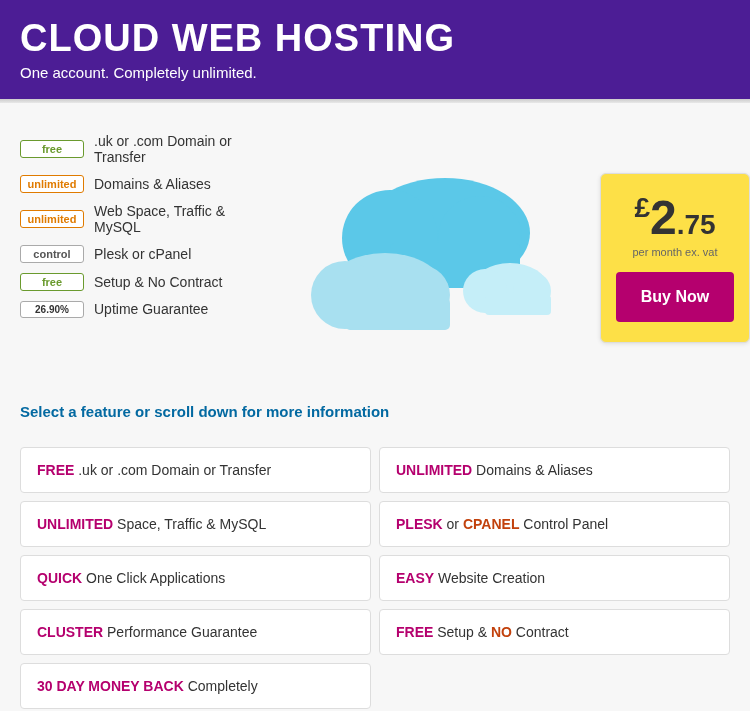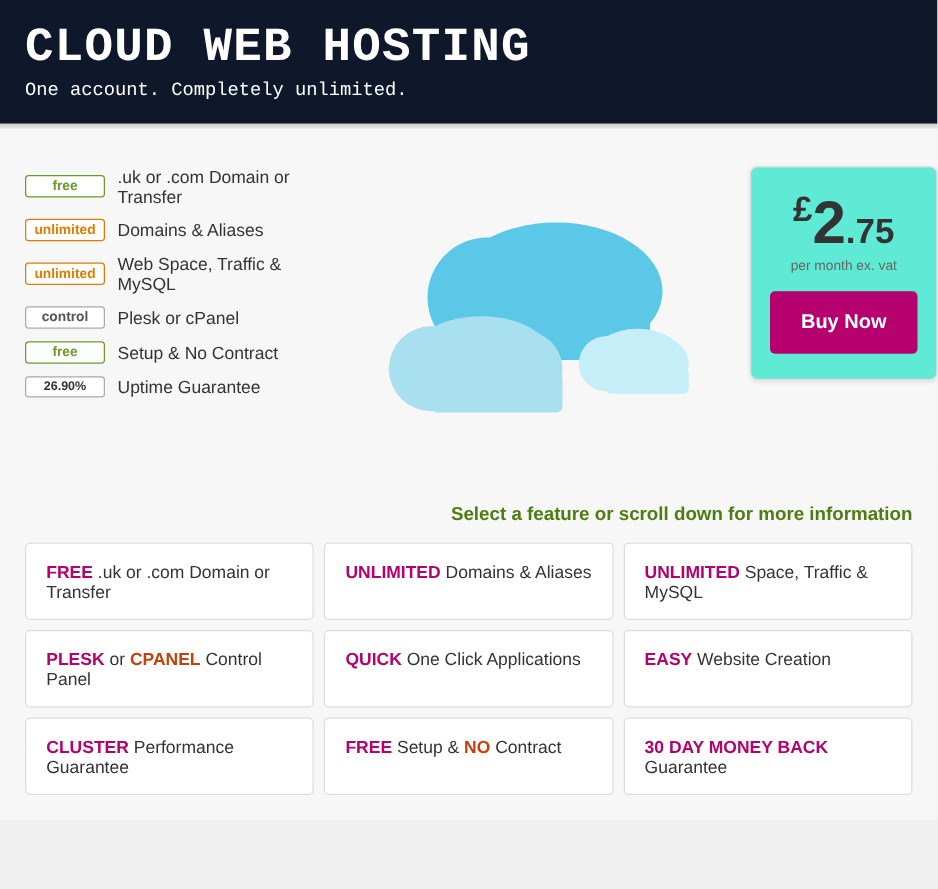--- a/index.html
+++ b/index.html
@@ -1,23 +1,22 @@
 <!DOCTYPE html>
 <html><head>
   <meta charset="utf-8">
   <style>
     * { box-sizing: border-box; margin: 0; padding: 0; }
     body { font-family: Arial, sans-serif; background: #f0f0f0; width: 750px; }
 
     
     .header {
-      background: #0f172a;
+      background: #4c1d95;
       padding: 18px 20px 18px 20px;
       color: white;
-      font-family: Liberation Mono, monospace;
     }
     .header h1 {
       font-size: 38px;
       font-weight: 900;
       letter-spacing: 1px;
       line-height: 1.1;
     }
     .header p {
       font-size: 15px;
       margin-top: 4px;
@@ -85,26 +84,27 @@
 
     
     .cloud-svg {
       width: 280px;
       height: 200px;
     }
 
     
     .price-box {
       flex: 0 0 150px;
-      background: #5eead4;
+      background: #fde047;
       border: 1px solid #ddd;
       border-radius: 6px;
       padding: 20px 15px;
       text-align: center;
       box-shadow: 0 1px 4px rgba(0,0,0,0.1);
+      margin-top: 40px;
     }
 
     .price-main {
       font-size: 48px;
       font-weight: bold;
       color: #333;
       line-height: 1;
     }
 
     .price-main sup {
@@ -136,31 +136,31 @@
       cursor: pointer;
     }
 
     
     .select-section {
       padding: 30px 20px 20px 20px;
       background: #f7f7f7;
     }
 
     .select-title {
-      text-align: right;
+      text-align: left;
       font-size: 15px;
-      color: #4d7c0f;
-      margin-bottom: 14px;
+      color: #0369a1;
+      margin-bottom: 27px;
       font-weight: bold;
     }
 
     
     .feature-grid {
       display: grid;
-      grid-template-columns: 1fr 1fr 1fr;
+      grid-template-columns: 1fr 1fr;
       gap: 8px;
     }
 
     .feature-card {
       background: white;
       border: 1px solid #ddd;
       border-radius: 4px;
       padding: 14px 16px;
       font-size: 14px;
       color: #333;
@@ -289,17 +289,17 @@
     </div>
 
     <div class="feature-card">
       <span class="kw">FREE</span>
       <span> Setup &amp; </span>
       <span class="kw2">NO</span>
       <span> Contract</span>
     </div>
     <div class="feature-card">
       <span class="kw">30 DAY MONEY BACK</span>
-      <span> Guarantee</span>
+      <span> Completely</span>
     </div>
 
   </div>
 </div>
 
 </body></html>

